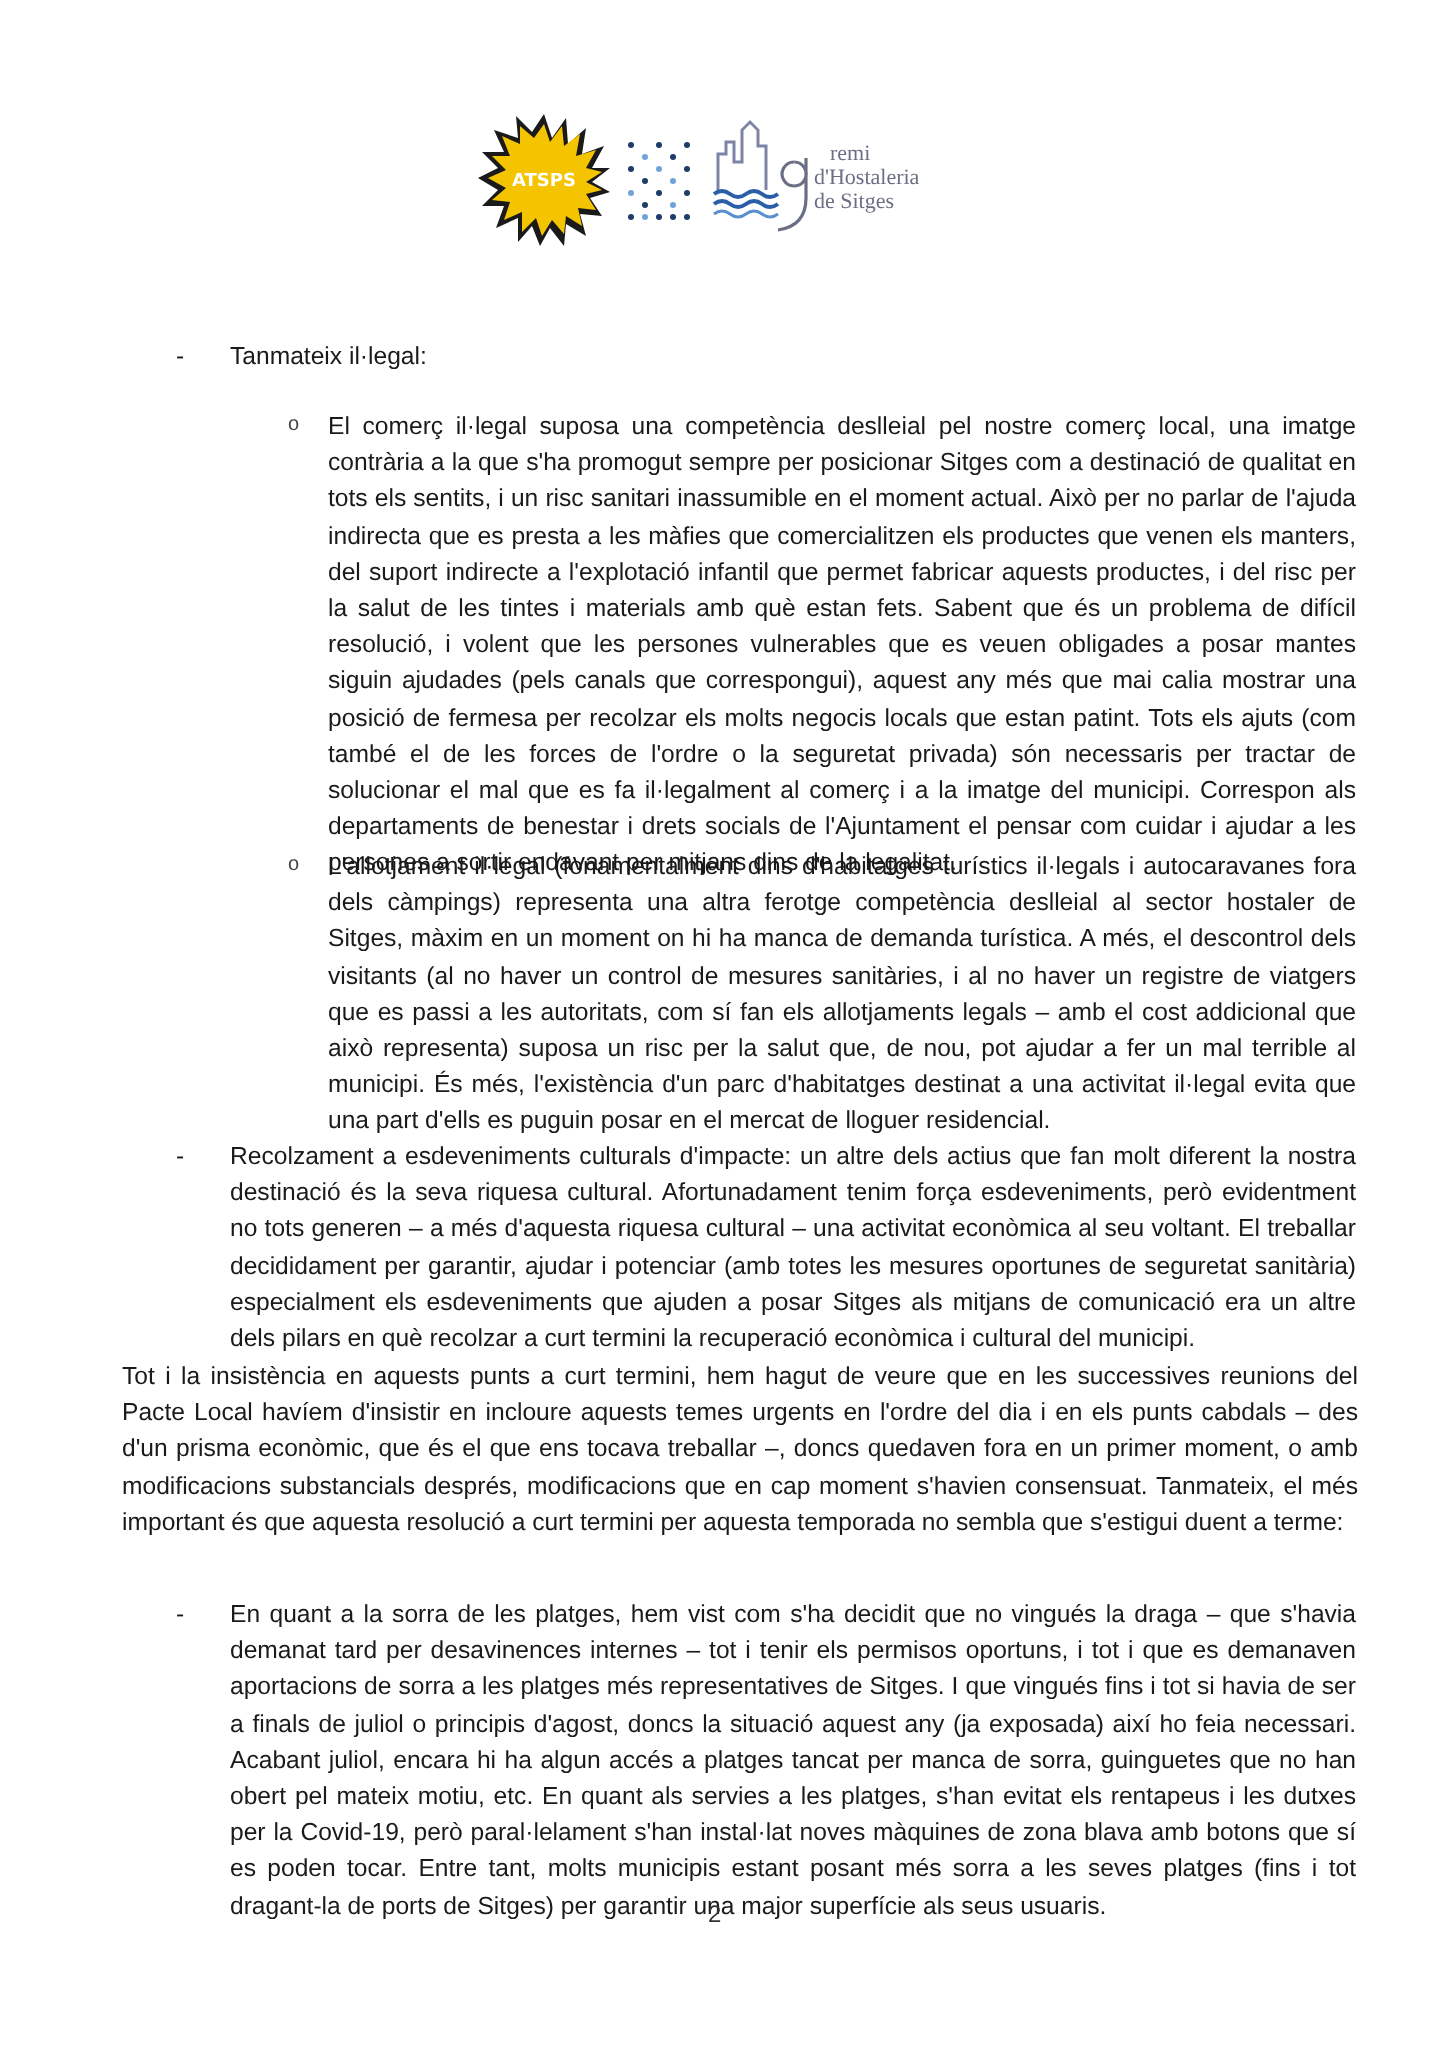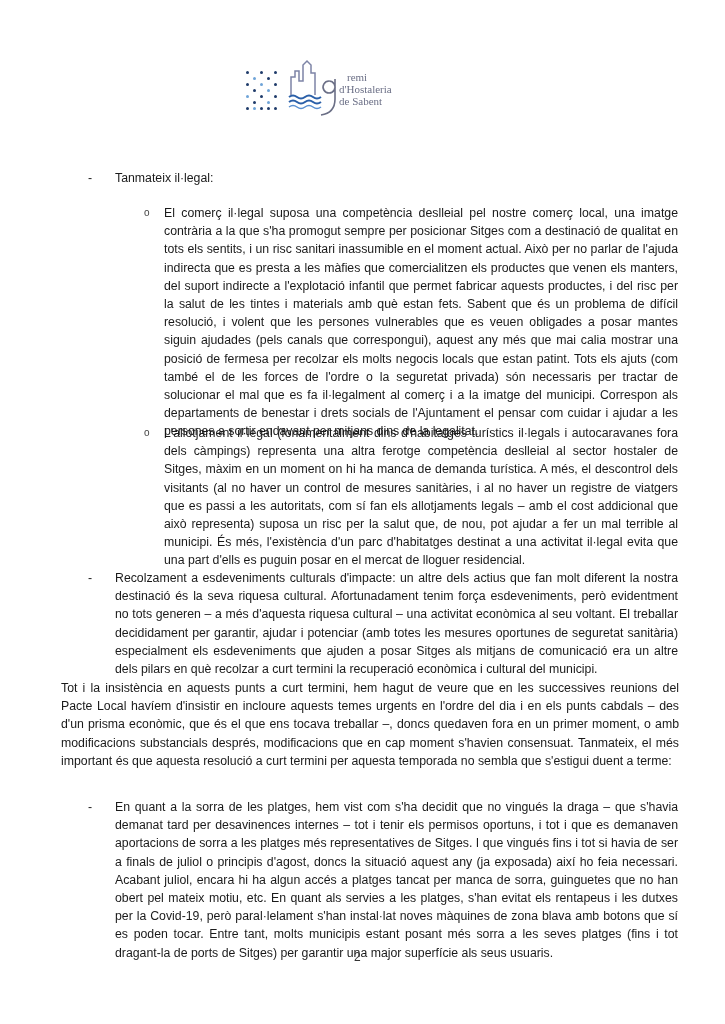--- a/index.html
+++ b/index.html
@@ -27,20 +27,27 @@
     .sub-item { position: absolute; left: 60px; width: 540px; }
     .sub-mark { position: absolute; left: 6px; top: 0; font-size: 10px; color: #444; }
     .sub-text { margin-left: 26px; text-align: justify; }
     .para { position: absolute; left: -17px; width: 618px; text-align: justify; }
     .page-num { position: absolute; left: 354px; top: 950px; font-size: 12px; color: #333; }
   </style>
 </head>
 <body>
 
 <div class="header-logos">
+  <div class="logo-atsps">
+    <svg viewBox="0 0 68 68">
+      <polygon fill="#1a1a1a" points="34,1 38,13 45,3 46,16 55,8 53,21 64,17 58,28 67,28 58,35 67,40 57,43 63,52 52,51 55,62 45,56 44,67 37,58 32,67 28,57 21,65 21,53 10,58 14,47 3,47 11,39 1,33 11,28 3,20 14,20 9,9 21,13 20,2 28,10"></polygon>
+      <polygon fill="#f5c400" points="34,6 37,15 43,7 44,17 52,11 50,22 60,19 55,28 63,30 55,35 63,39 55,41 60,49 51,48 53,57 45,52 44,61 38,54 33,62 30,53 23,60 23,50 14,54 17,45 8,44 15,38 6,33 15,29 8,22 17,22 13,12 22,16 22,7 29,13"></polygon>
+      <text x="34" y="37" text-anchor="middle" font-family="DejaVu Sans, sans-serif" font-weight="bold" font-size="9" fill="#ffffff">ATSPS</text>
+    </svg>
+  </div>
   <div class="logo-sitges">
     <div class="dots">
       <span class="dot"></span>
         <span class="dot e"></span>
         <span class="dot"></span>
         <span class="dot e"></span>
         <span class="dot"></span>
       <span class="dot e"></span>
         <span class="dot l"></span>
         <span class="dot e"></span>
@@ -77,21 +84,21 @@
     <svg width="96" height="62" viewBox="0 0 96 62">
       <path d="M6 36 L6 18 L10 18 L10 12 L14 12 L14 22 L18 22 L18 6 L22 2 L26 6 L26 14 L30 14 L30 36" fill="none" stroke="#7d84a6" stroke-width="1.5"></path>
       <path d="M4 38 q4 -3 8 0 t8 0 t8 0 t8 0" fill="none" stroke="#2a5fa8" stroke-width="2"></path>
       <path d="M4 43 q4 -3 8 0 t8 0 t8 0 t8 0" fill="none" stroke="#2a5fa8" stroke-width="2"></path>
       <path d="M4 48 q4 -3 8 0 t8 0 t8 0 t8 0" fill="none" stroke="#5a8fd0" stroke-width="1.5"></path>
       <path d="M44 22 a6 6 0 1 0 0.1 0 M50 20 L50 40 q0 14 -14 16" fill="none" stroke="#6b6f86" stroke-width="1.6"></path>
     </svg>
     <div class="gremi-text">
       <div style="margin-left:8px">remi</div>
       <div>d'Hostaleria</div>
-      <div>de Sabent</div>
+      <div>de Sitges</div>
     </div>
   </div>
 </div>
 
 <div class="content">
 
   <div class="dash-item" style="top:169px;">
     <span class="dash-mark">-</span>
     <div class="dash-text">Tanmateix il·legal:</div>
   </div>

